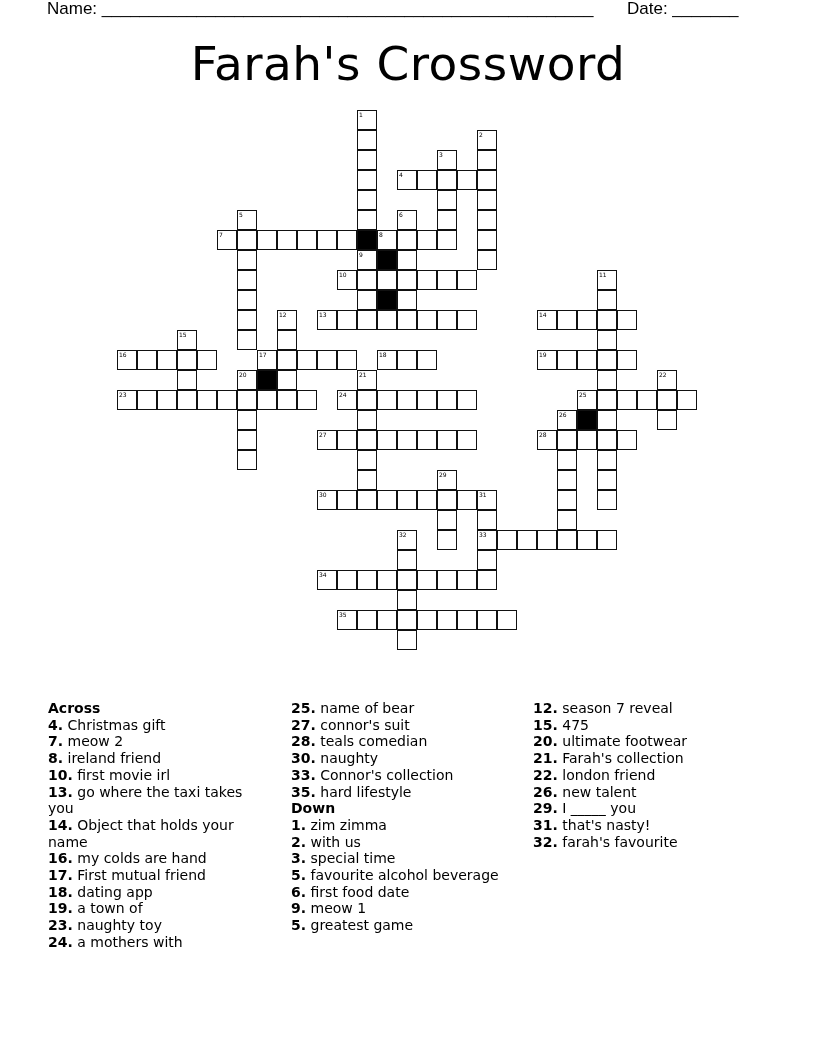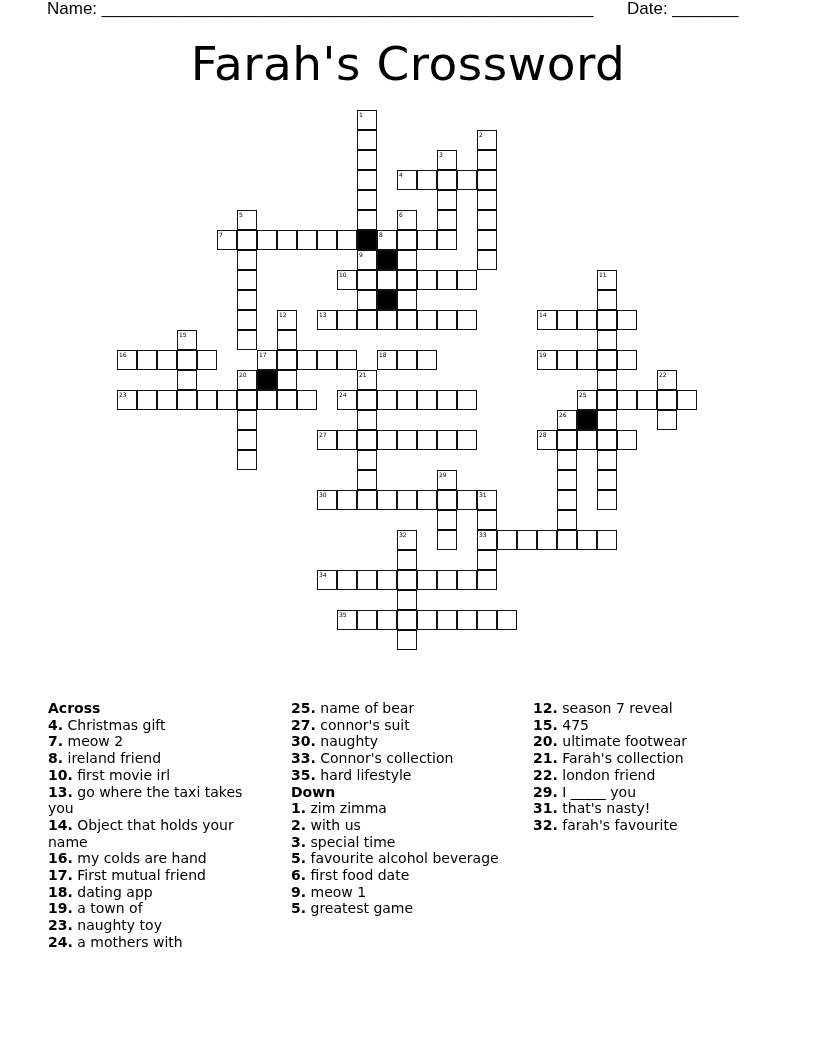--- a/index.html
+++ b/index.html
@@ -302,34 +302,36 @@
     <span class="clue"><b>16.</b> <span>my colds are hand</span></span>
     <span class="clue"><b>17.</b> <span>First mutual friend</span></span>
     <span class="clue"><b>18.</b> <span>dating app</span></span>
     <span class="clue"><b>19.</b> <span>a town of</span></span>
     <span class="clue"><b>23.</b> <span>naughty toy</span></span>
     <span class="clue"><b>24.</b> <span>a mothers with</span></span>
   </div>
 <div id="col2" class="clue-col">
     <span class="clue"><b>25.</b> <span>name of bear</span></span>
     <span class="clue"><b>27.</b> <span>connor's suit</span></span>
+    <span class="clue"><b>28.</b> <span>teals comedian</span></span>
     <span class="clue"><b>30.</b> <span>naughty</span></span>
     <span class="clue"><b>33.</b> <span>Connor's collection</span></span>
     <span class="clue"><b>35.</b> <span>hard lifestyle</span></span>
     <span class="heading">Down</span>
     <span class="clue"><b>1.</b> <span>zim zimma</span></span>
     <span class="clue"><b>2.</b> <span>with us</span></span>
     <span class="clue"><b>3.</b> <span>special time</span></span>
     <span class="clue"><b>5.</b> <span>favourite alcohol beverage</span></span>
     <span class="clue"><b>6.</b> <span>first food date</span></span>
     <span class="clue"><b>9.</b> <span>meow 1</span></span>
     <span class="clue"><b>5.</b> <span>greatest game</span></span>
   </div>
 <div id="col3" class="clue-col">
     <span class="clue"><b>12.</b> <span>season 7 reveal</span></span>
     <span class="clue"><b>15.</b> <span>475</span></span>
     <span class="clue"><b>20.</b> <span>ultimate footwear</span></span>
     <span class="clue"><b>21.</b> <span>Farah's collection</span></span>
     <span class="clue"><b>22.</b> <span>london friend</span></span>
+    <span class="clue"><b>26.</b> <span>new talent</span></span>
     <span class="clue"><b>29.</b> <span>I _____ you</span></span>
     <span class="clue"><b>31.</b> <span>that's nasty!</span></span>
     <span class="clue"><b>32.</b> <span>farah's favourite</span></span>
   </div>
 
 </body></html>

